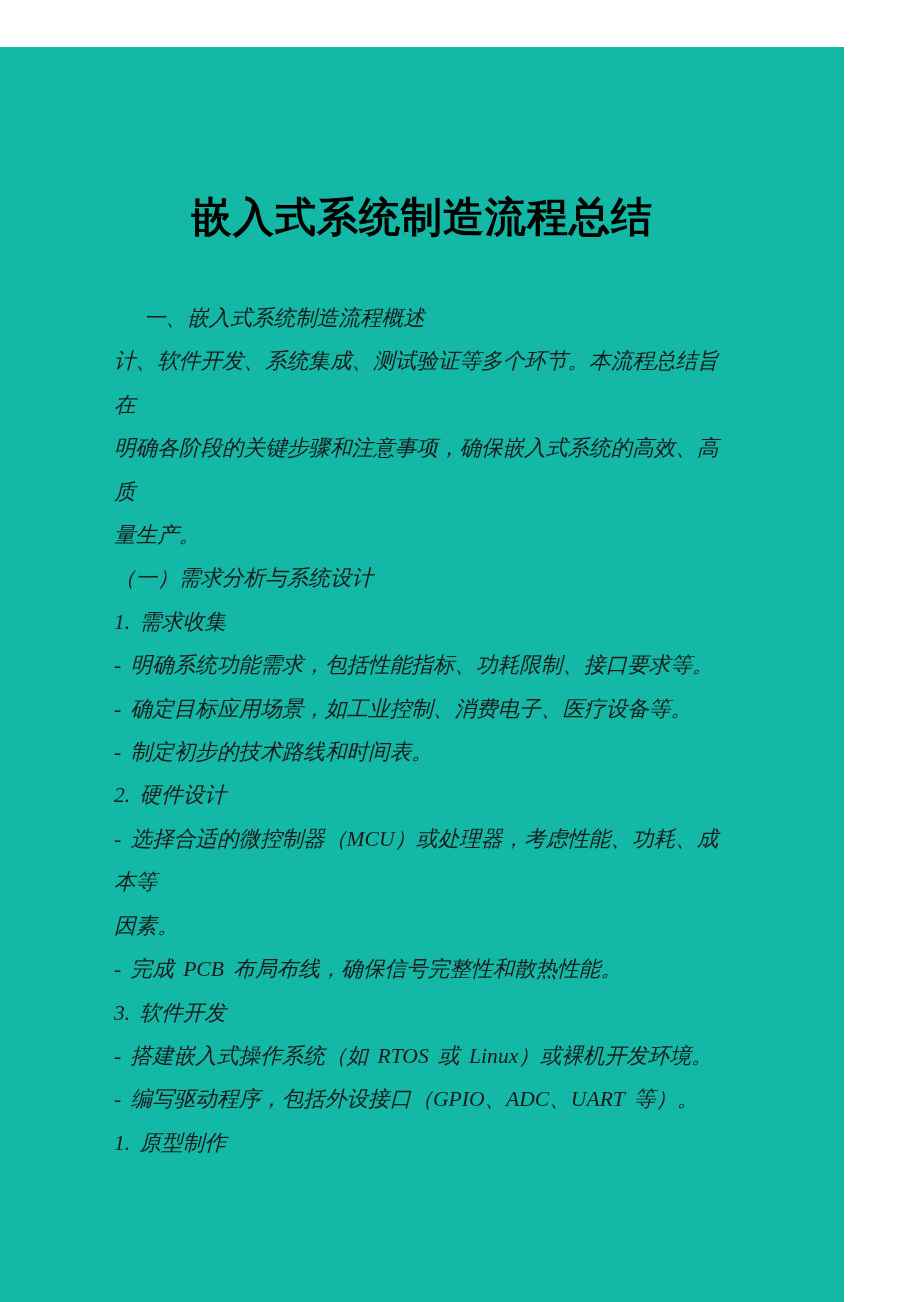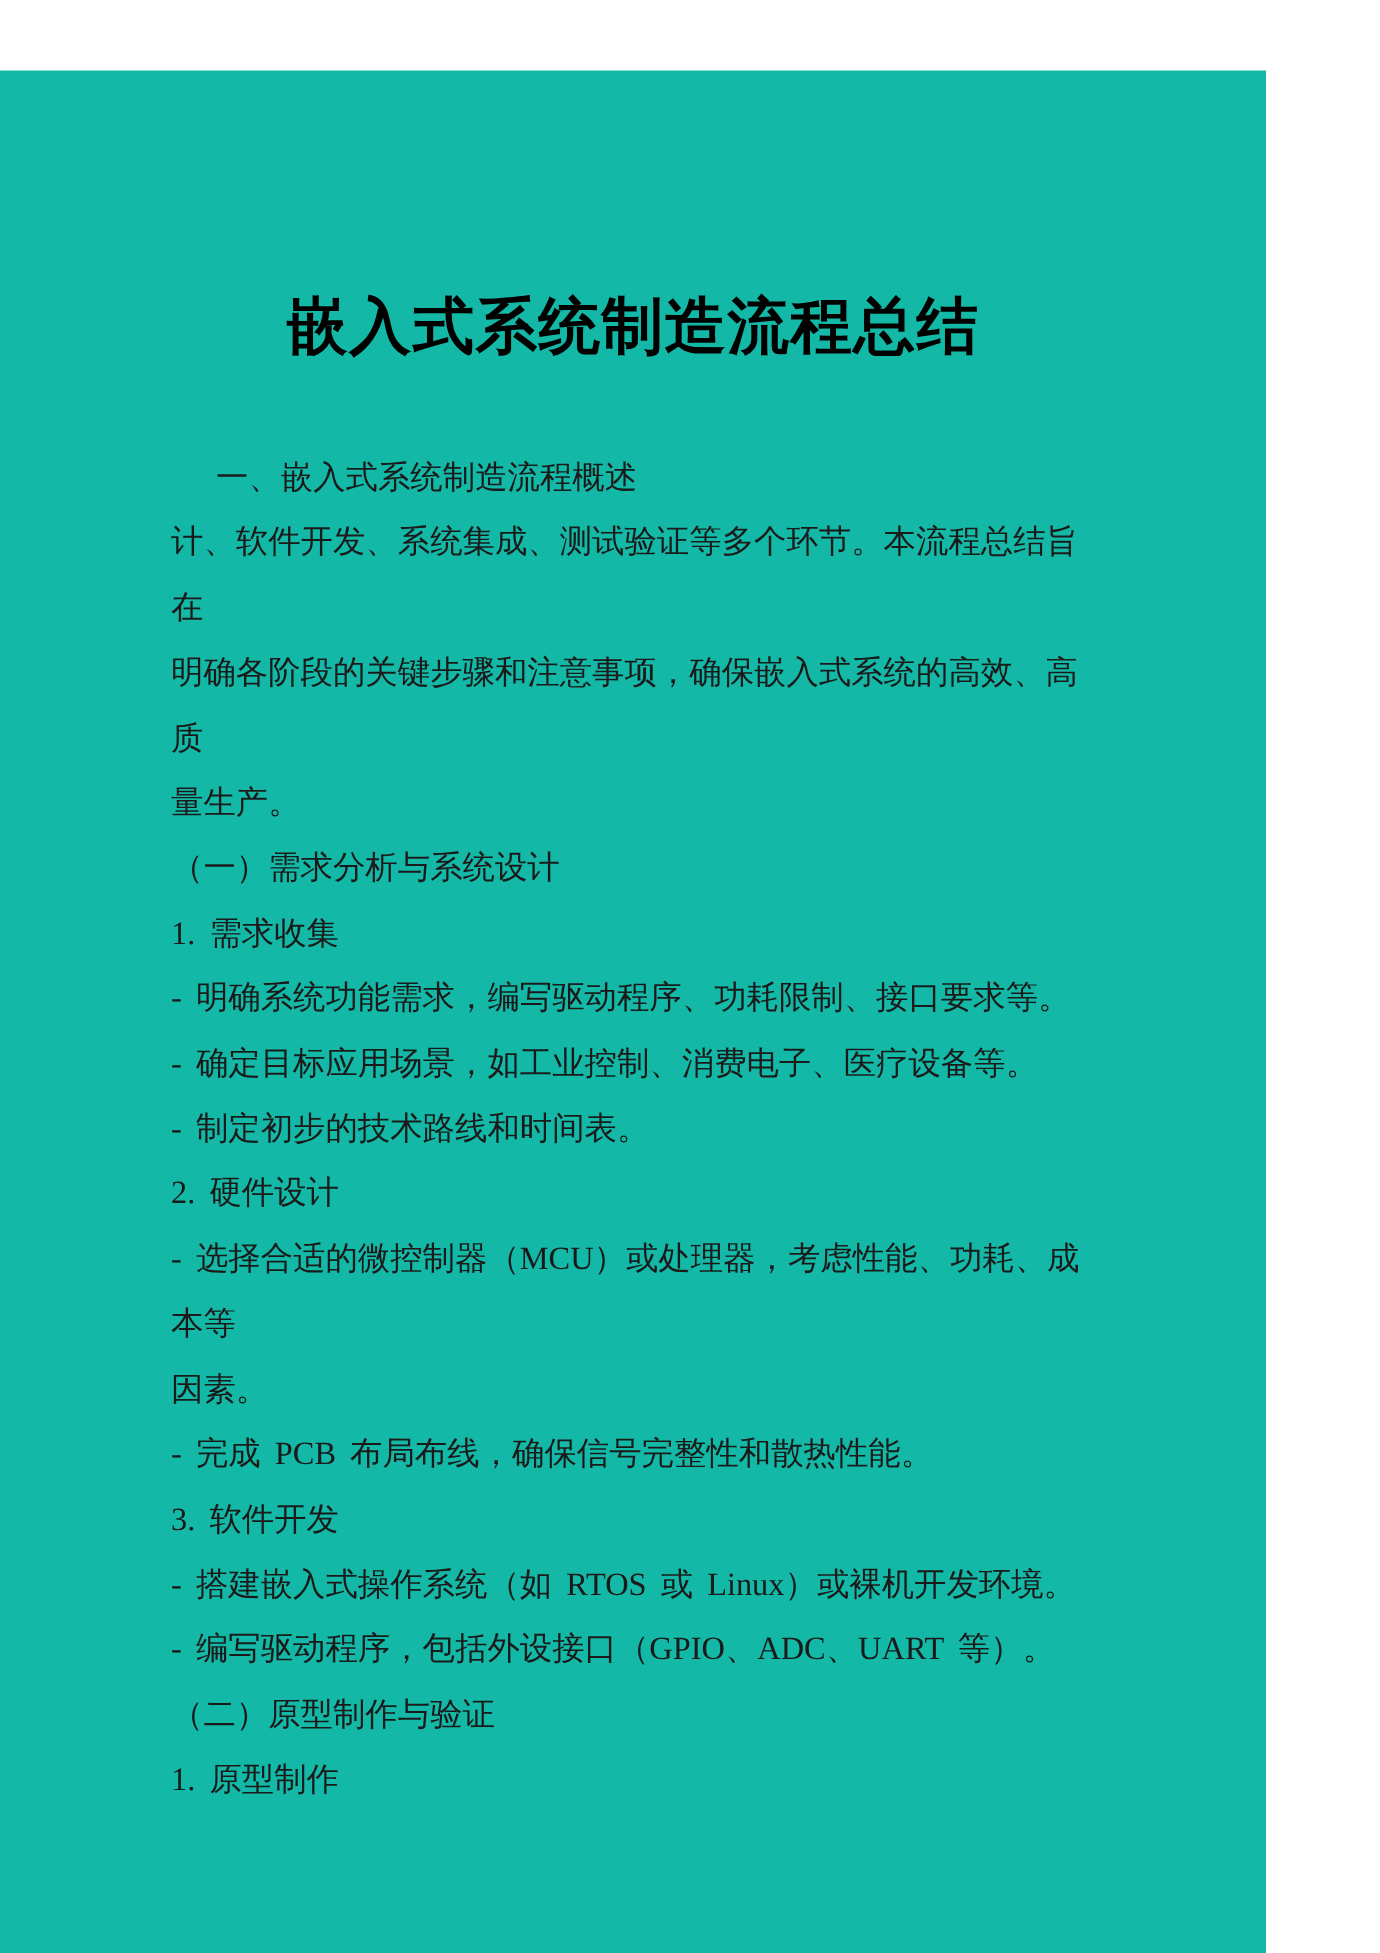--- a/index.html
+++ b/index.html
@@ -37,43 +37,43 @@
     left: 114px;
     right: 106px;
     font-size: 21.6px;
     line-height: 43.4px;
     text-align: left;
     word-spacing: 4px;
   }
   .line {
     white-space: pre-wrap;
     margin: 0;
+    font-style: italic;
   }
   .line.section-heading {
     text-indent: 30px;
   }
 </style>
 </head>
 <body>
 
 <div class="page">
   <h1 class="doc-title">嵌入式系统制造流程总结</h1>
   <div class="doc-body">
       <div class="line section-heading">一、嵌入式系统制造流程概述</div>
       <div class="line paragraph">计、软件开发、系统集成、测试验证等多个环节。本流程总结旨在</div>
       <div class="line paragraph">明确各阶段的关键步骤和注意事项，确保嵌入式系统的高效、高质</div>
       <div class="line paragraph">量生产。</div>
       <div class="line sub-heading">（一）需求分析与系统设计</div>
       <div class="line numbered-item">1. 需求收集</div>
-      <div class="line bullet-item">- 明确系统功能需求，编写驱动程序、功耗限制、接口要求等。</div>
+      <div class="line bullet-item">- 明确系统功能需求，包括性能指标、功耗限制、接口要求等。</div>
       <div class="line bullet-item">- 确定目标应用场景，如工业控制、消费电子、医疗设备等。</div>
       <div class="line bullet-item">- 制定初步的技术路线和时间表。</div>
       <div class="line numbered-item">2. 硬件设计</div>
       <div class="line bullet-item">- 选择合适的微控制器（MCU）或处理器，考虑性能、功耗、成本等</div>
       <div class="line continuation">因素。</div>
       <div class="line bullet-item">- 完成 PCB 布局布线，确保信号完整性和散热性能。</div>
       <div class="line numbered-item">3. 软件开发</div>
       <div class="line bullet-item">- 搭建嵌入式操作系统（如 RTOS 或 Linux）或裸机开发环境。</div>
       <div class="line bullet-item">- 编写驱动程序，包括外设接口（GPIO、ADC、UART 等）。</div>
-      <div class="line sub-heading">（二）原型制作与验证</div>
       <div class="line numbered-item">1. 原型制作</div>
     </div>
 </div>
 
 </body></html>

